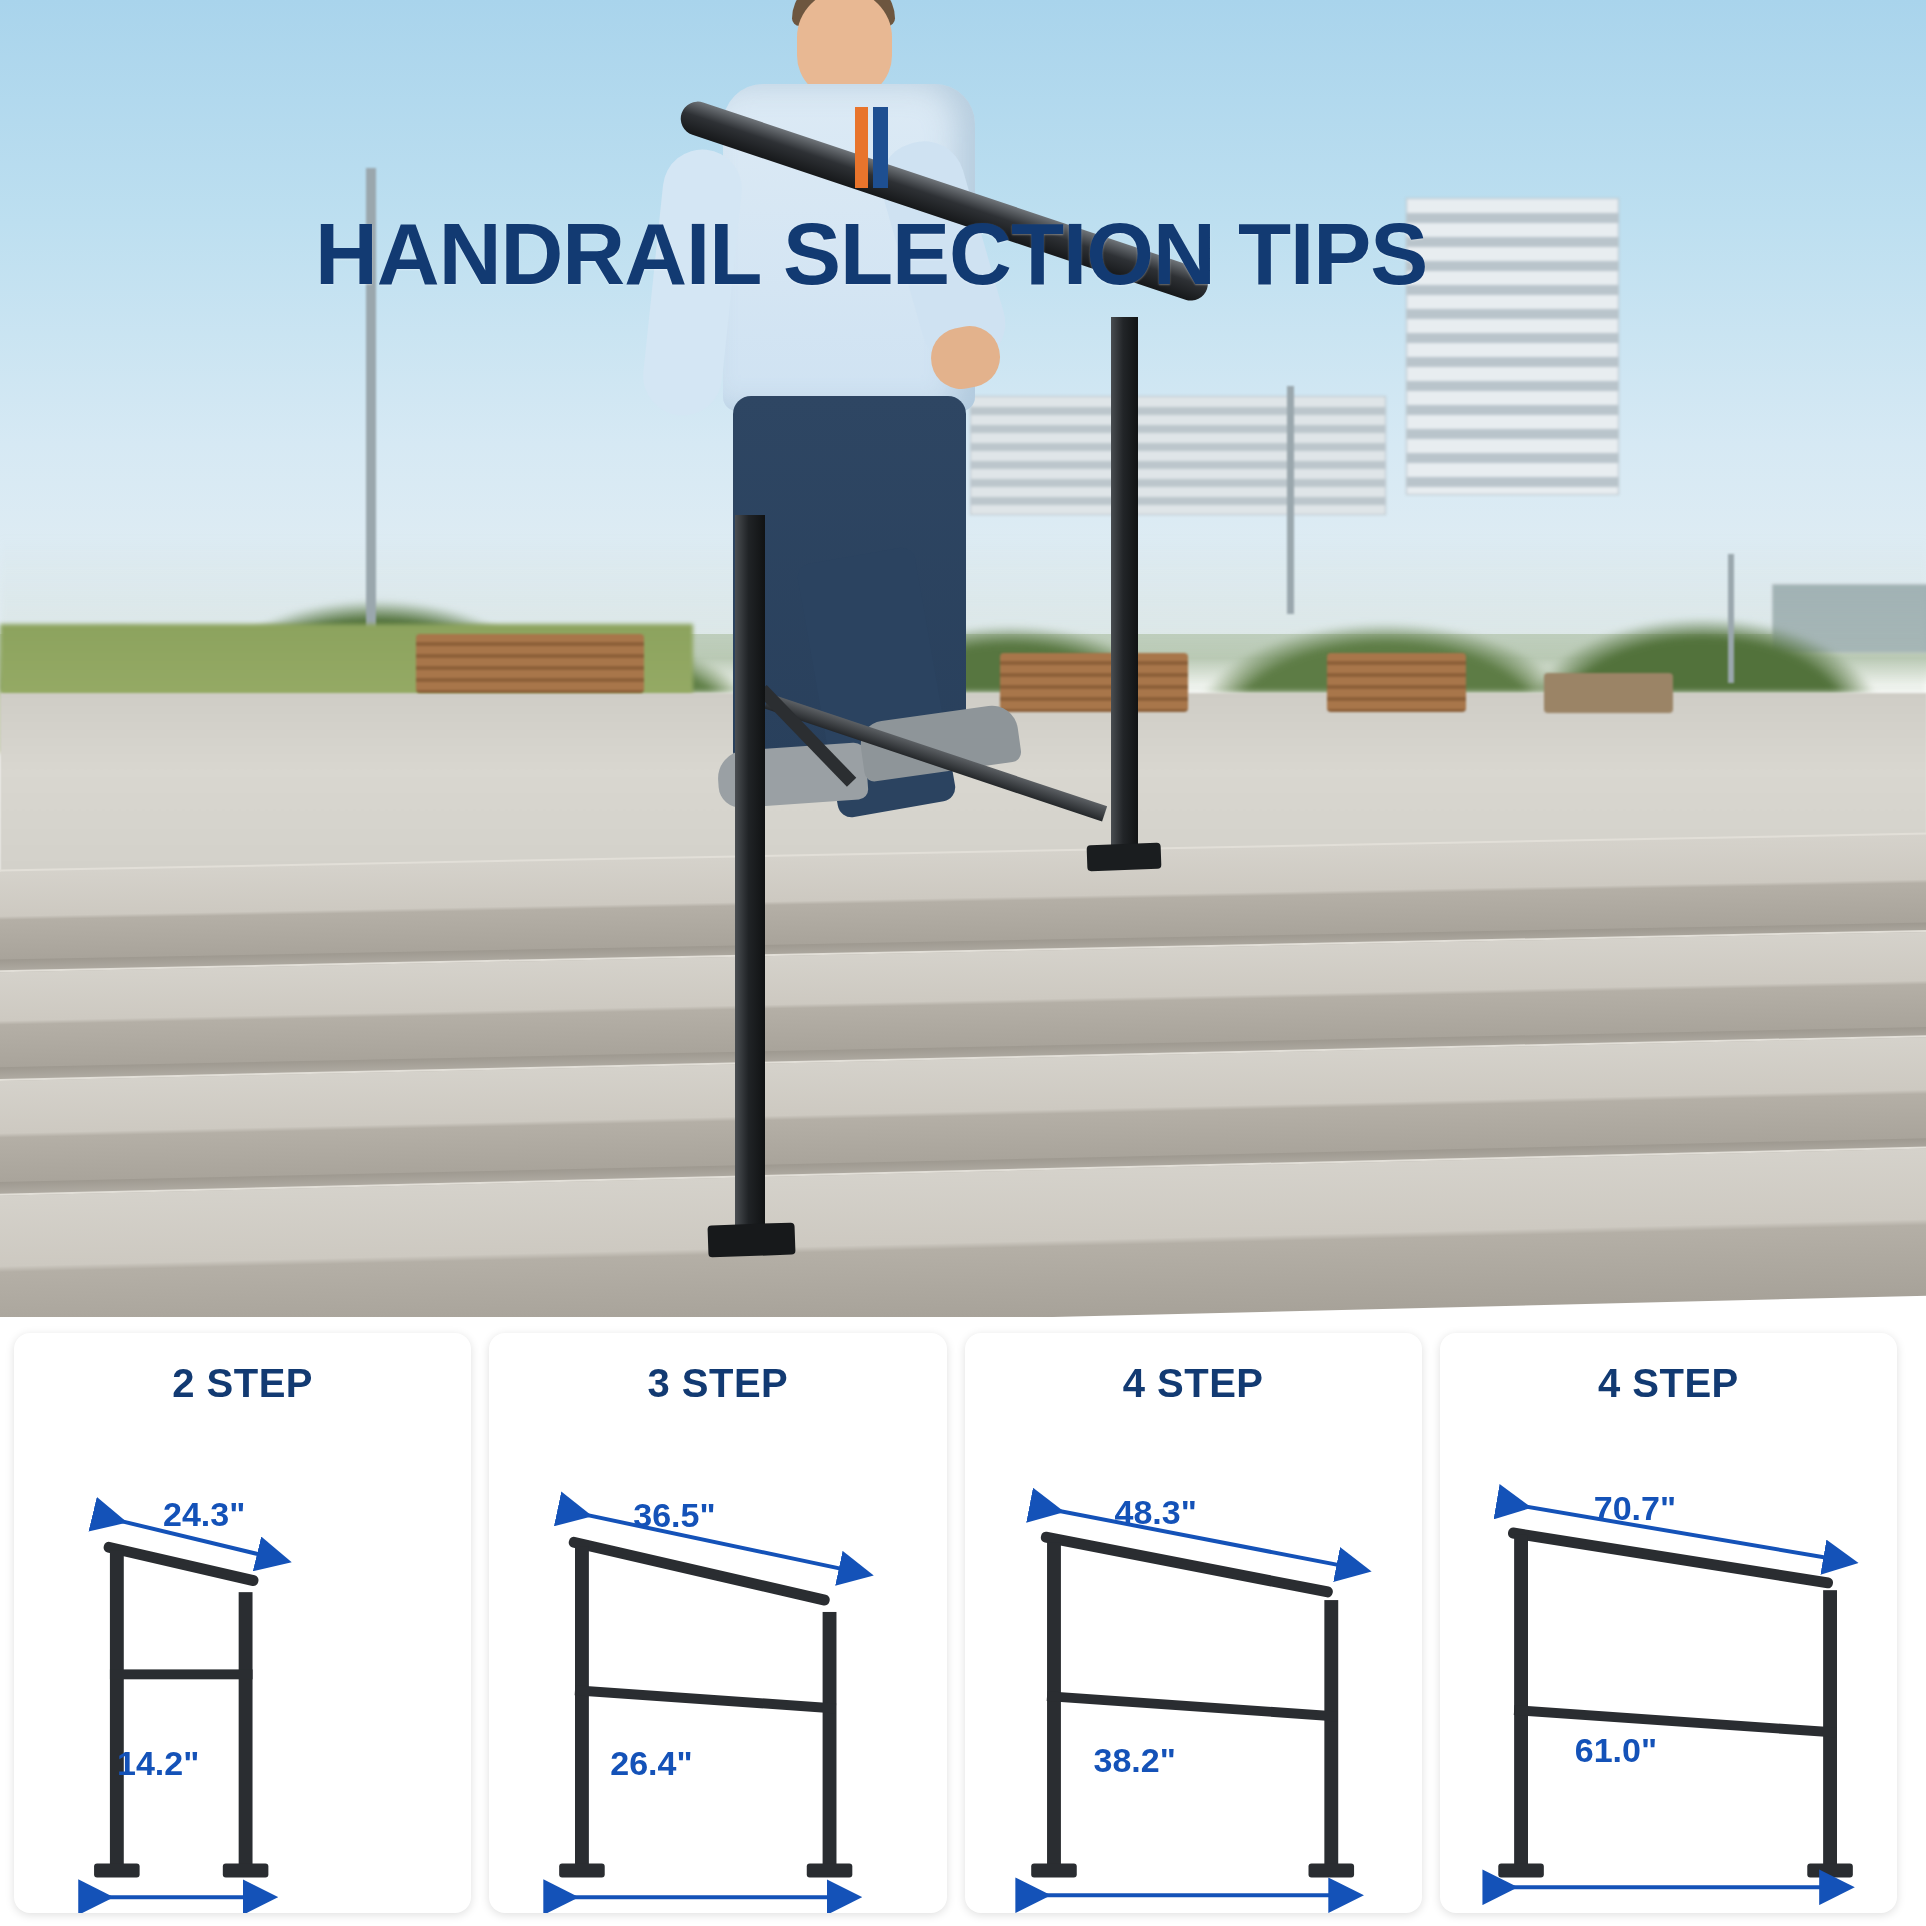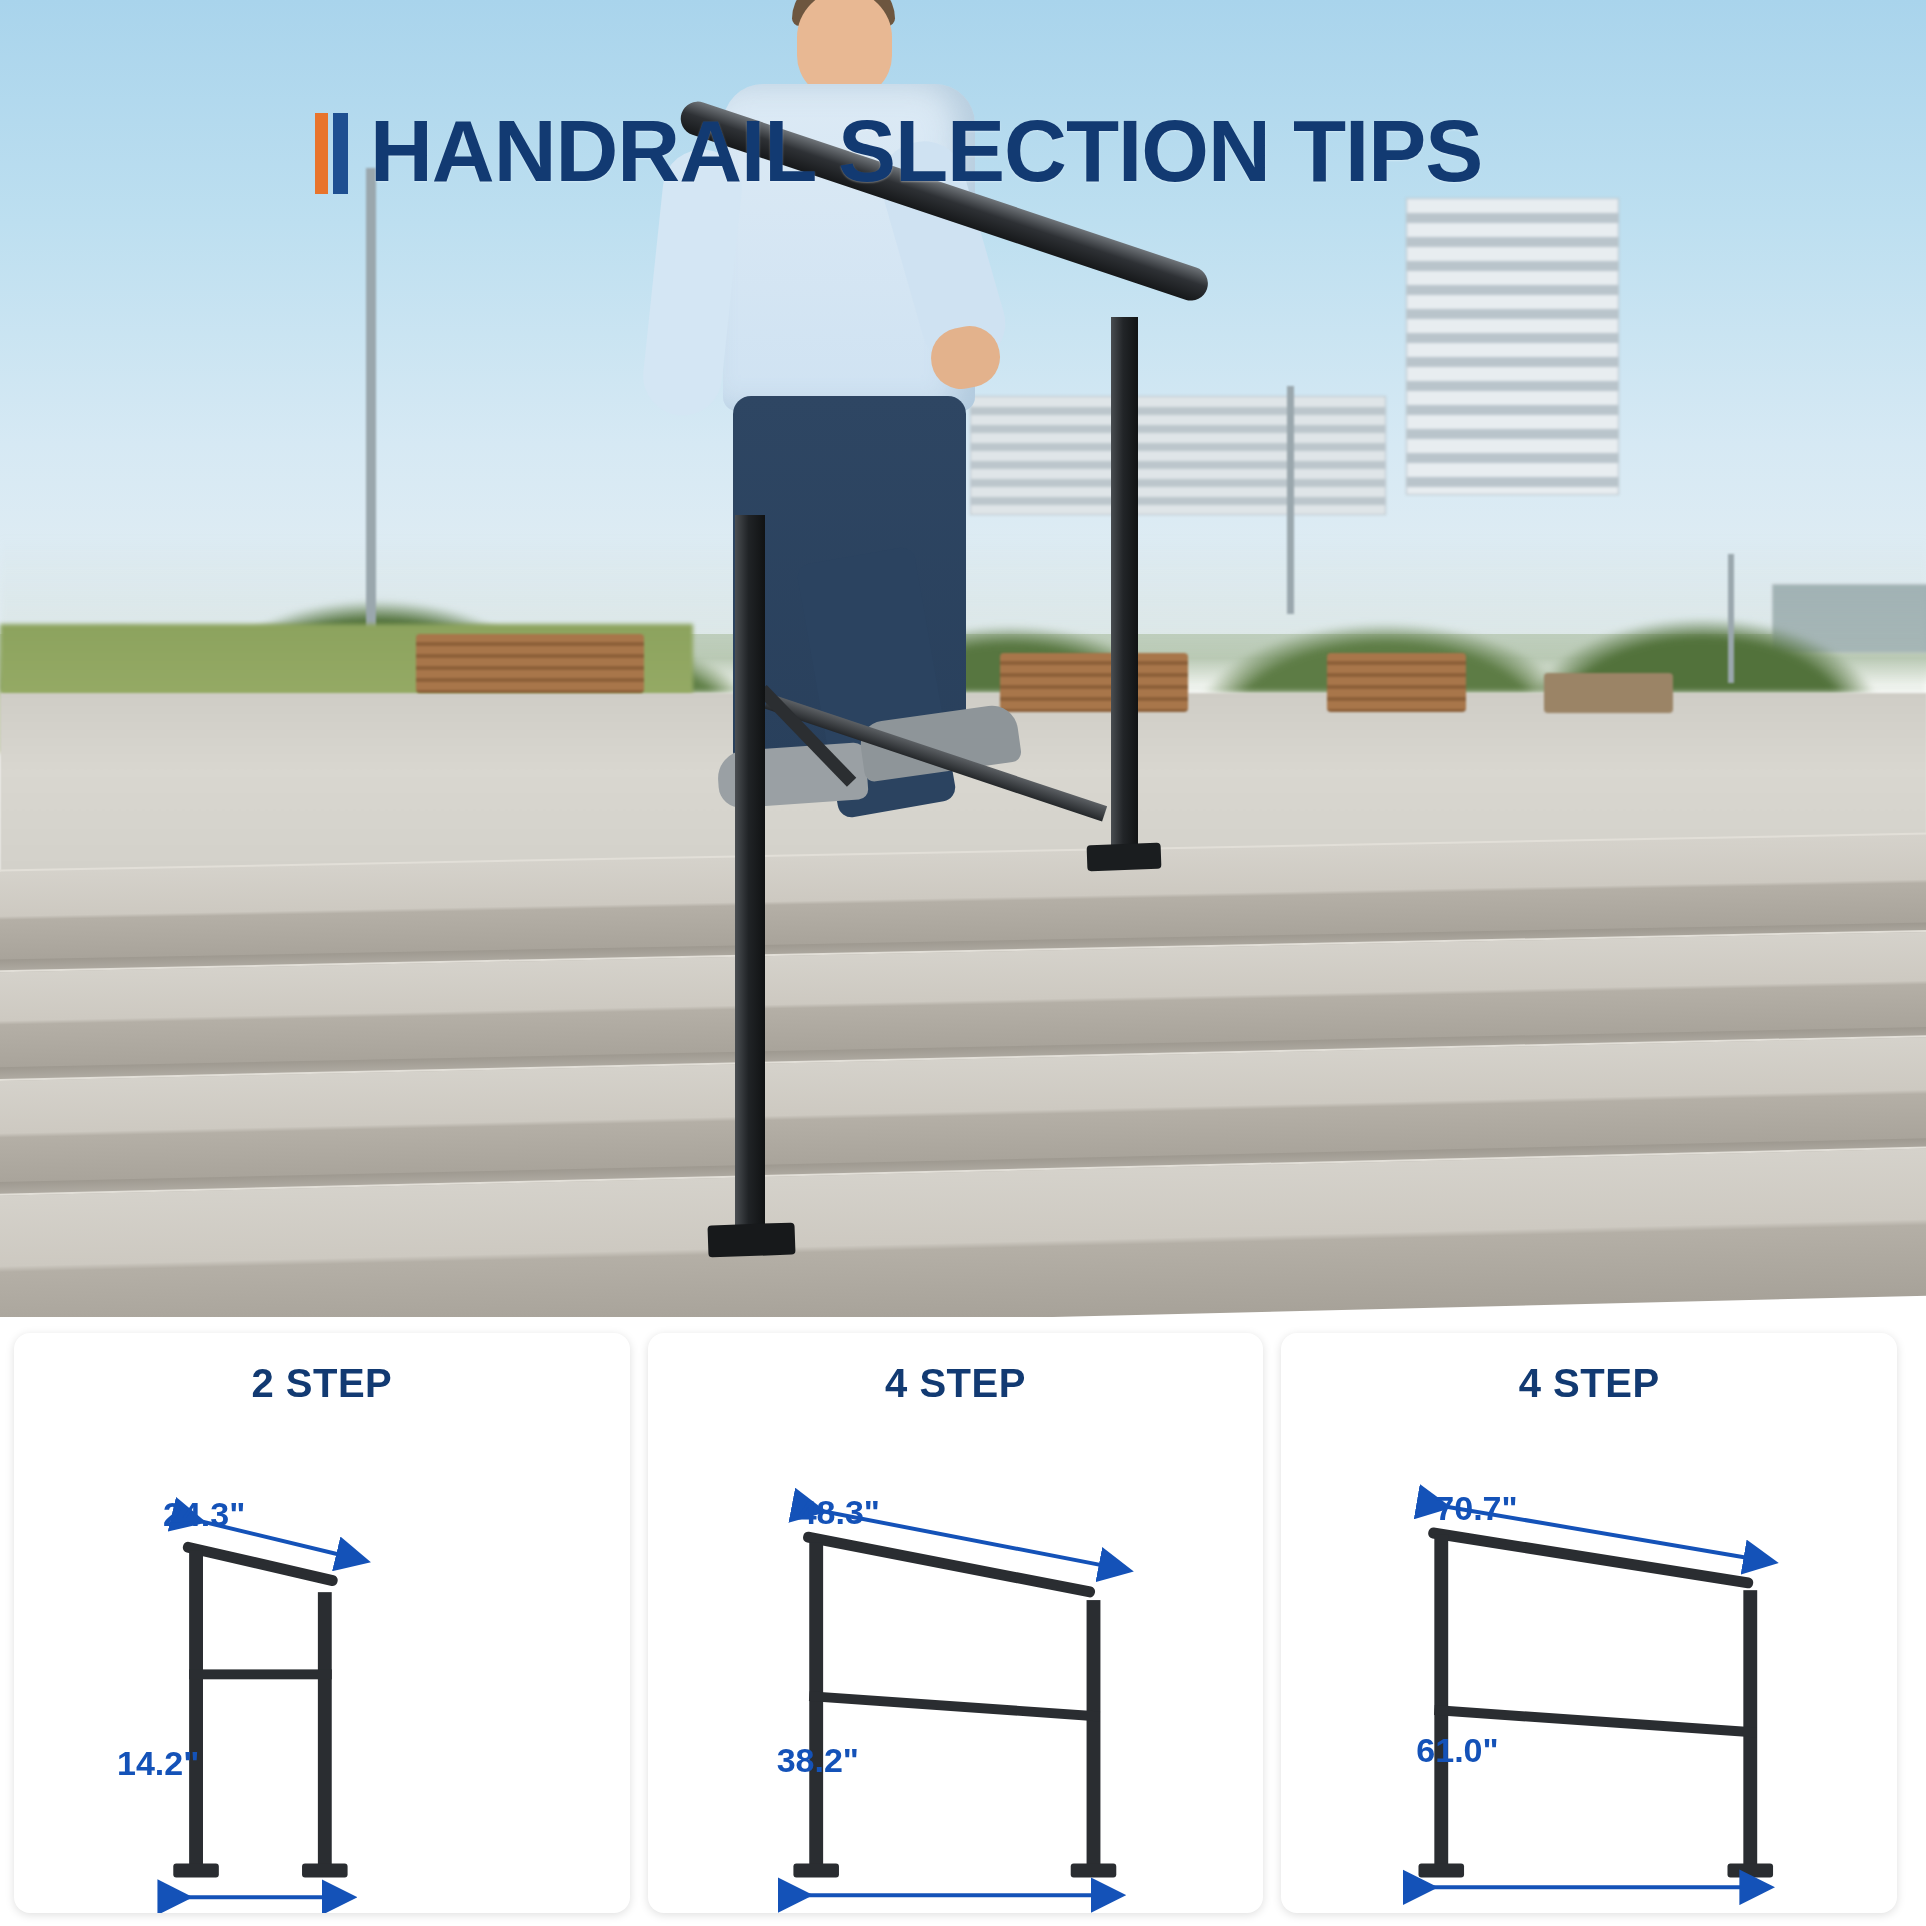--- a/index.html
+++ b/index.html
@@ -138,22 +138,23 @@
     background: linear-gradient(to bottom, #5c6064, #24272a); transform: rotate(18.5deg);
     transform-origin: left center;
   }
   .rail-brace {
     position: absolute; left: 762px; top: 683px; width: 129px; height: 13px;
     background: #2b2e31; transform: rotate(46deg); transform-origin: left center;
   }
 
   
   .title-wrap {
-    position: absolute; left: 315px; top: 107px; display: flex; align-items: flex-end; gap: 22px;
+    position: absolute; left: 315px; top: 107px; display: flex; align-items: center; gap: 22px;
     z-index: 20;
+    flex-direction: column;
   }
   .title-bars { display: flex; gap: 5px; height: 81px; align-items: stretch; }
   .bar-o { width: 13px; background: #e8742c; }
   .bar-b { width: 15px; background: #1e4f91; }
   .title-text {
     font-size: 87px; font-weight: bold; color: #123a72; letter-spacing: -1px;
     line-height: 1; font-family: "Liberation Sans", sans-serif;
     text-shadow: 0 1px 2px rgba(255,255,255,.35);
   }
 
@@ -255,20 +256,40 @@
         <rect x="160" y="466" width="46" height="14" rx="3" fill="#2a2d31"></rect>
         <rect x="46" y="270" width="144" height="10" fill="#2a2d31"></rect>
 
         <line x1="48" y1="118" x2="214" y2="158" stroke="#1452b8" stroke-width="4" marker-start="url(#ah1)" marker-end="url(#ah1)"></line>
         <line x1="34" y1="500" x2="200" y2="500" stroke="#1452b8" stroke-width="4" marker-start="url(#ah1)" marker-end="url(#ah1)"></line>
       </svg>
       <div class="dimlabel" style="left:149px; top:162px;">24.3"</div>
       <div class="dimlabel" style="left:103px; top:411px;">14.2"</div>
     </div>
 
+    <div class="card">
+      <div class="card-title">3 STEP</div>
+      <svg class="card-svg" viewBox="0 0 360 520" preserveAspectRatio="xMidYMid meet">
+        <defs>
+          <marker id="ah2" markerWidth="9" markerHeight="9" refX="5" refY="4.5" orient="auto">
+            <path d="M0,0 L9,4.5 L0,9 z" fill="#1452b8"></path>
+          </marker>
+        </defs>
+        <rect x="30" y="135" width="270" height="11" rx="5" fill="#2a2d31" transform="rotate(13 30 140)"></rect>
+        <rect x="36" y="146" width="14" height="324" fill="#2a2d31"></rect>
+        <rect x="20" y="466" width="46" height="14" rx="3" fill="#2a2d31"></rect>
+        <rect x="286" y="212" width="14" height="258" fill="#2a2d31"></rect>
+        <rect x="270" y="466" width="46" height="14" rx="3" fill="#2a2d31"></rect>
+        <rect x="36" y="286" width="264" height="10" fill="#2a2d31" transform="rotate(4 36 291)"></rect>
+        <line x1="38" y1="112" x2="322" y2="172" stroke="#1452b8" stroke-width="4" marker-start="url(#ah2)" marker-end="url(#ah2)"></line>
+        <line x1="24" y1="500" x2="310" y2="500" stroke="#1452b8" stroke-width="4" marker-start="url(#ah2)" marker-end="url(#ah2)"></line>
+      </svg>
+      <div class="dimlabel" style="left:144px; top:163px;">36.5"</div>
+      <div class="dimlabel" style="left:121px; top:411px;">26.4"</div>
+    </div>
 
     <div class="card">
       <div class="card-title">4 STEP</div>
       <svg class="card-svg" viewBox="0 0 360 520" preserveAspectRatio="xMidYMid meet">
         <defs>
           <marker id="ah3" markerWidth="9" markerHeight="9" refX="5" refY="4.5" orient="auto">
             <path d="M0,0 L9,4.5 L0,9 z" fill="#1452b8"></path>
           </marker>
         </defs>
         <rect x="26" y="130" width="300" height="11" rx="5" fill="#2a2d31" transform="rotate(11 26 135)"></rect>

